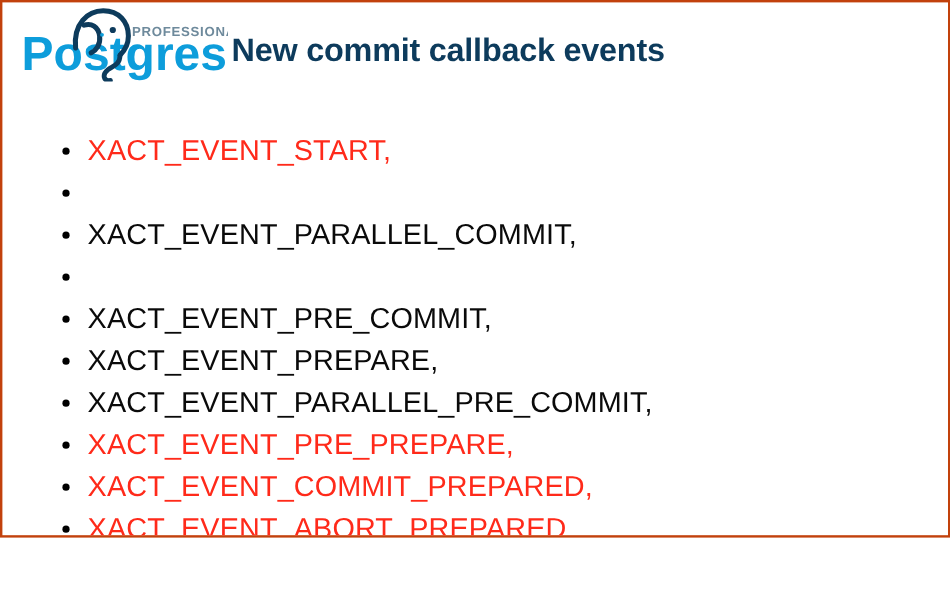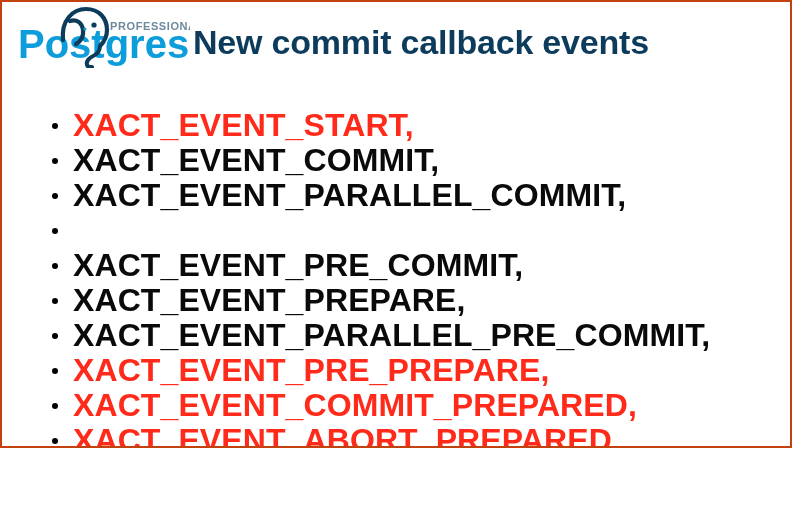--- a/index.html
+++ b/index.html
@@ -47,21 +47,21 @@
     height: 62px;
   }
 
   
   #slide-title {
     position: absolute;
     left: 191px;
     top: 21px;
     margin: 0;
     font-family: "Liberation Sans", sans-serif;
-    font-size: 34px;
+    font-size: 27px;
     font-weight: bold;
     line-height: 38px;
     color: #0d3b5c;
     white-space: nowrap;
     letter-spacing: -0.2px;
   }
 
   
   #bullet-list {
     position: absolute;
@@ -71,22 +71,22 @@
     padding: 0;
     list-style: none;
     width: 730px;
   }
   .bullet-item {
     position: relative;
     height: 35px;
     line-height: 35px;
     padding-left: 27px;
     font-family: "Liberation Sans", sans-serif;
-    font-size: 32px;
-    font-weight: bold;
+    font-size: 24px;
+    font-weight: normal;
     white-space: nowrap;
     letter-spacing: 0.1px;
   }
   .bullet-marker {
     position: absolute;
     left: 6px;
     top: 50%;
     width: 6px;
     height: 6px;
     margin-top: -3px;
@@ -132,21 +132,20 @@
     <h1 id="slide-title">New commit callback events</h1>
   </div>
 
   <ul id="bullet-list">
     <li class="bullet-item">
       <span class="bullet-marker"></span>
       <span class="bullet-text c-red">XACT_EVENT_START,</span>
     </li>
     <li class="bullet-item">
       <span class="bullet-marker"></span>
-      <span class="bullet-text c-black">XACT_EVENT_COMMIT,</span>
     </li>
     <li class="bullet-item">
       <span class="bullet-marker"></span>
       <span class="bullet-text c-black">XACT_EVENT_PARALLEL_COMMIT,</span>
     </li>
     <li class="bullet-item">
       <span class="bullet-marker"></span>
     </li>
     <li class="bullet-item">
       <span class="bullet-marker"></span>

